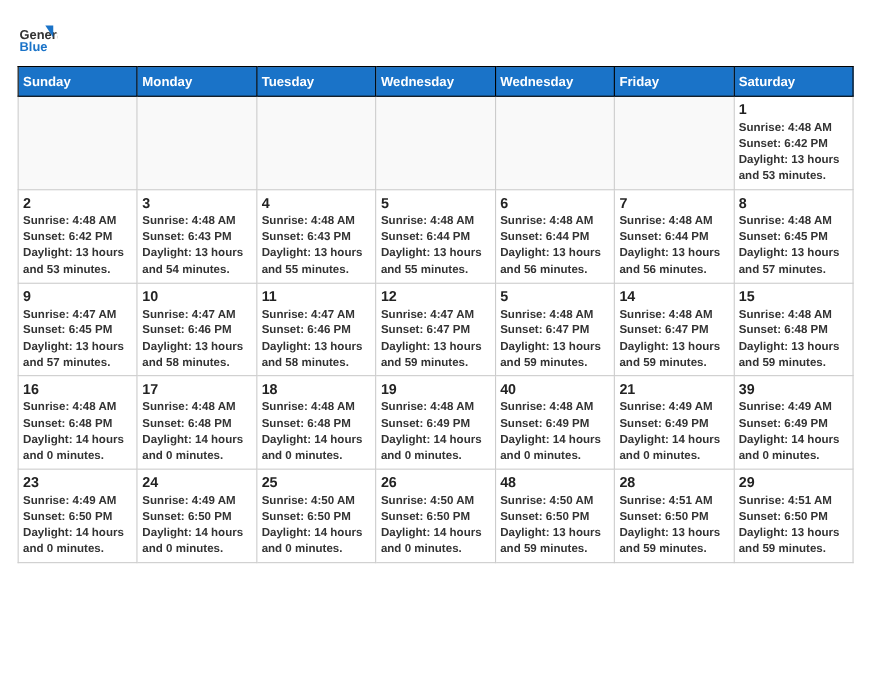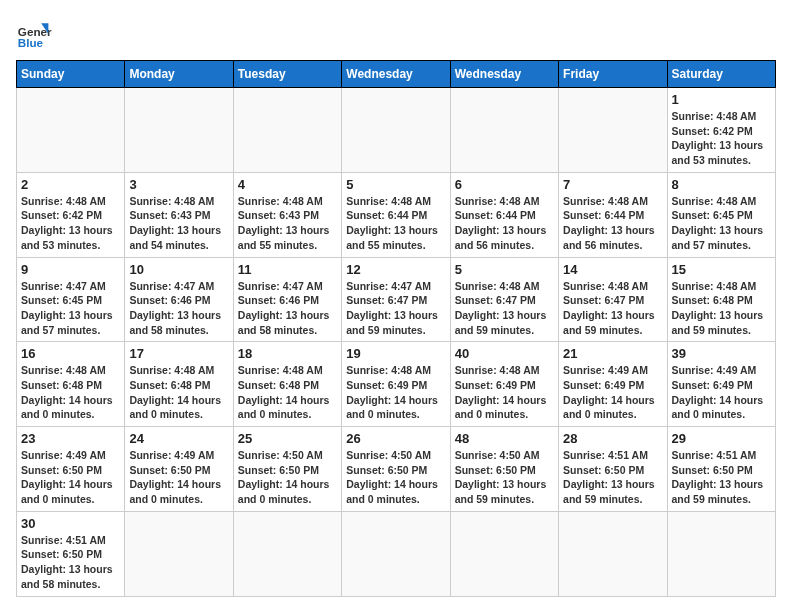--- a/index.html
+++ b/index.html
@@ -314,29 +314,14 @@
 and 59 minutes.</div>
         </td>
         <td>
           <div class="day-number">29</div>
           <div class="day-info" style="white-space: pre-line;">Sunrise: 4:51 AM
 Sunset: 6:50 PM
 Daylight: 13 hours
 and 59 minutes.</div>
         </td>
       </tr>
-      <tr>
-        <td>
-          <div class="day-number">30</div>
-          <div class="day-info" style="white-space: pre-line;">Sunrise: 4:51 AM
-Sunset: 6:50 PM
-Daylight: 13 hours
-and 58 minutes.</div>
-        </td>
-        <td class="empty"></td>
-        <td class="empty"></td>
-        <td class="empty"></td>
-        <td class="empty"></td>
-        <td class="empty"></td>
-        <td class="empty"></td>
-      </tr>
     </tbody>
 </table>
 
 </body></html>

